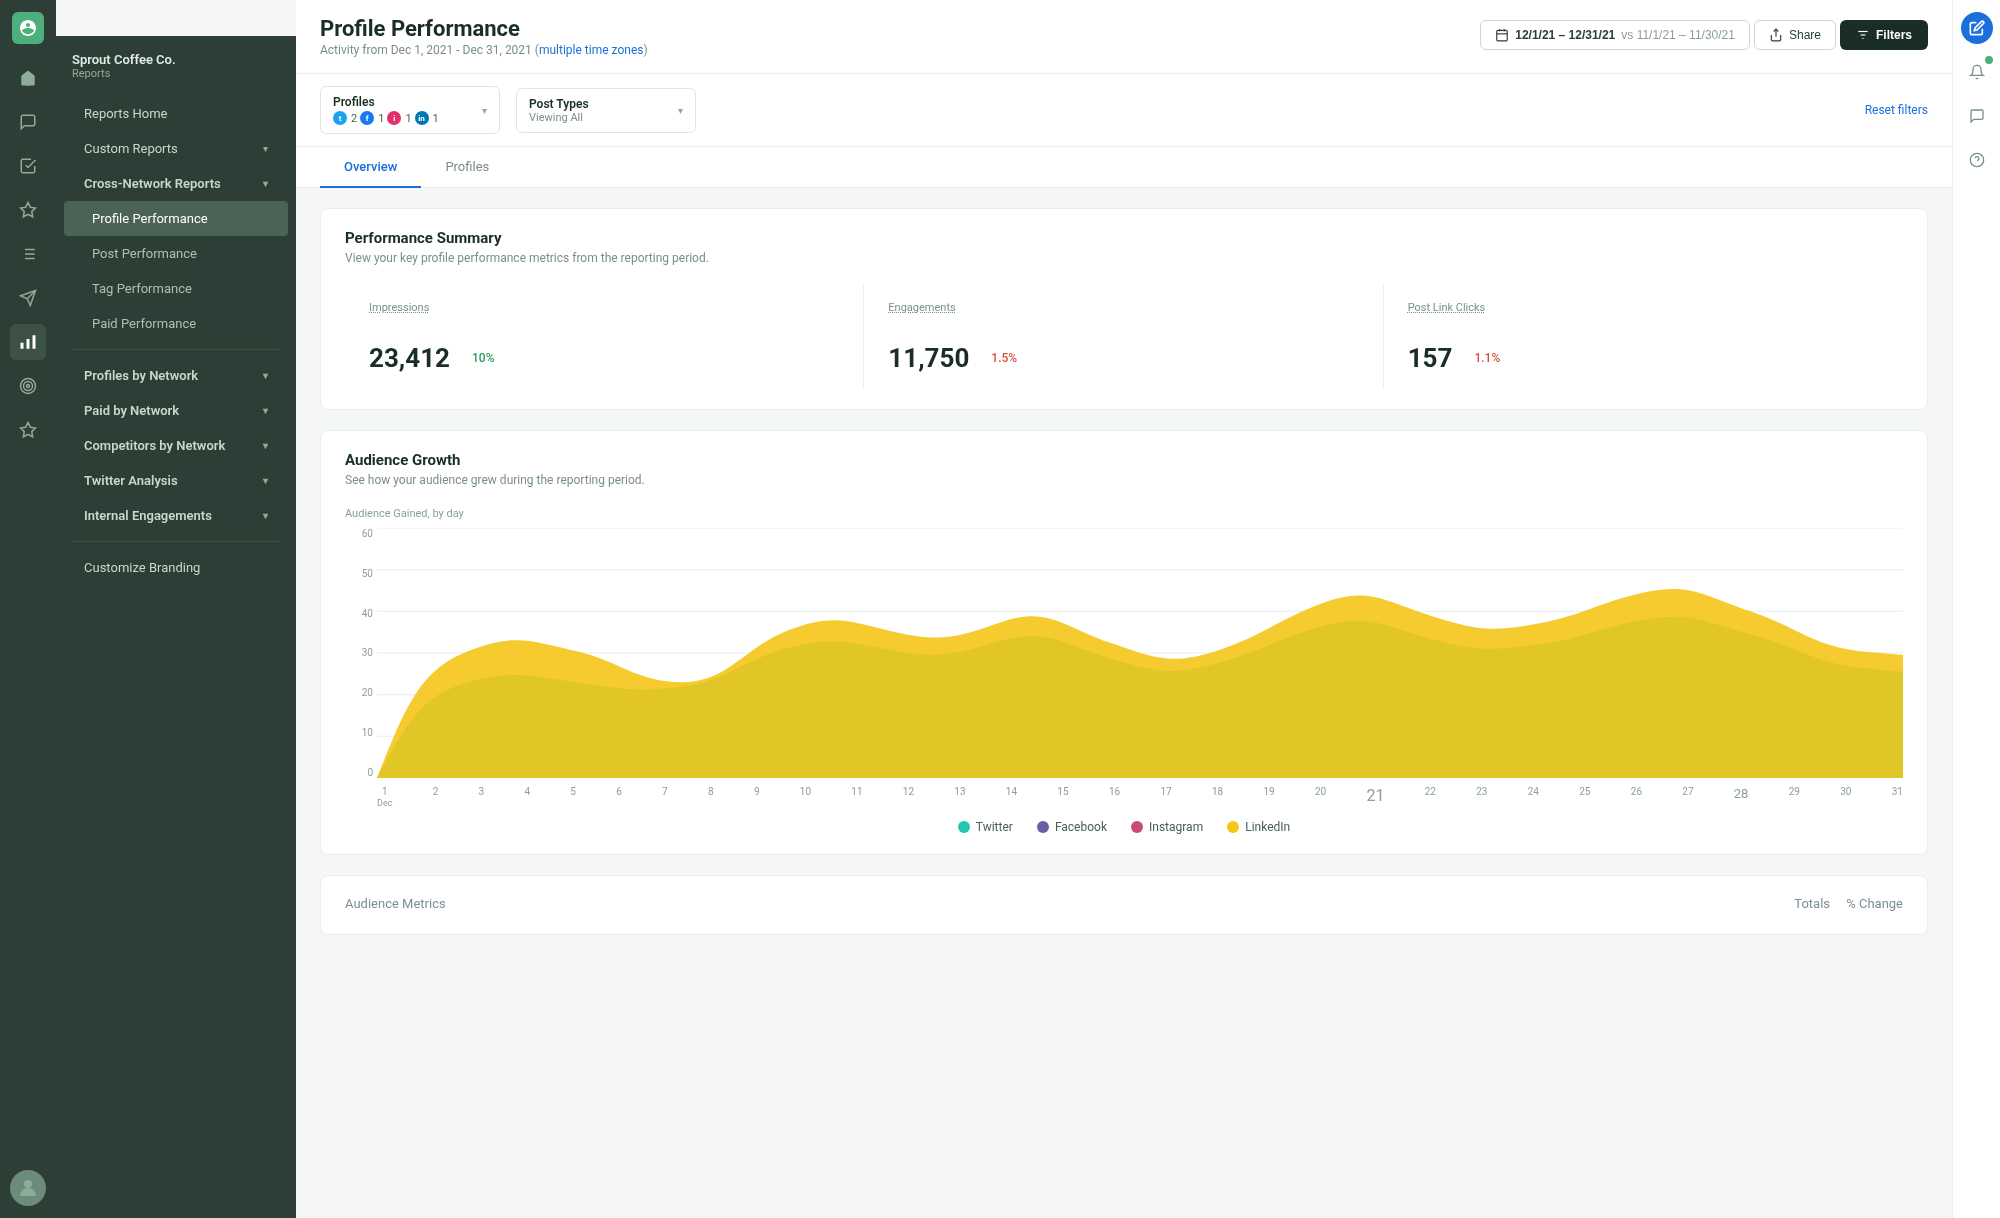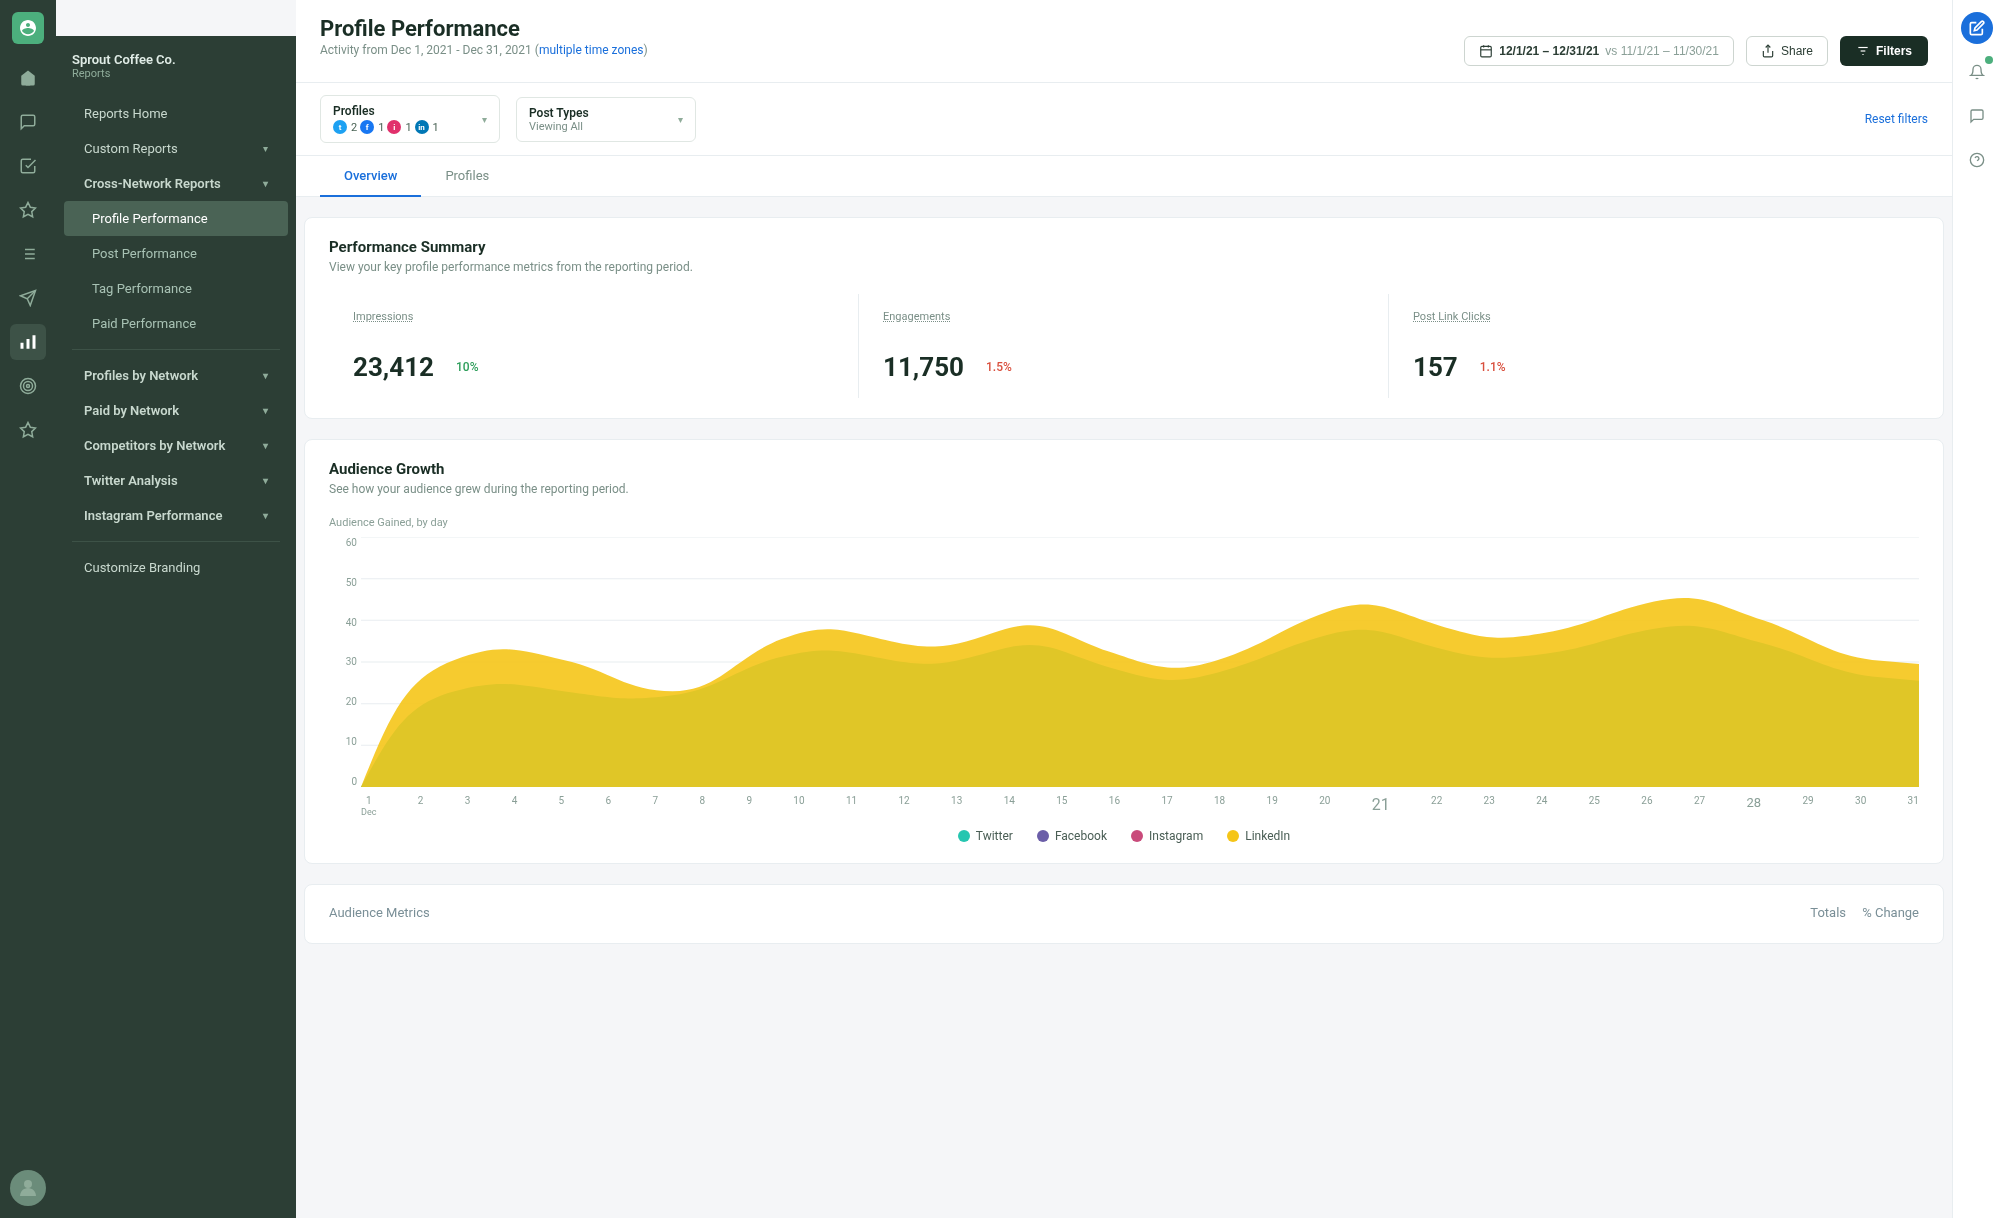--- a/index.html
+++ b/index.html
@@ -133,22 +133,22 @@
       font-size: 12px;
       color: #7a8f87;
       margin-top: 2px;
     }
     .header-left .page-subtitle .highlight {
       color: #1a6fdb;
     }
     .header-right {
       display: flex;
       align-items: flex-start;
-      gap: 12px;
-      margin-top: 20px;
+      gap: 4px;
+      margin-top: 4px;
     }
     .date-btn {
       border: 1px solid #cdd5d0;
       border-radius: 6px;
       padding: 7px 14px;
       font-size: 12px;
       background: #fff;
       cursor: pointer;
       display: flex; align-items: center; gap: 6px;
       color: #2c3e35;
@@ -227,21 +227,21 @@
     .tab.active {
       color: #1a6fdb;
       border-bottom-color: #1a6fdb;
       font-weight: 500;
     }
 
     
     .content {
       flex: 1;
       overflow-y: auto;
-      padding: 20px 8px;
+      padding: 20px 24px;
     }
 
     
     .card {
       background: #fff;
       border-radius: 8px;
       border: 1px solid #e8edf0;
       margin-bottom: 20px;
       padding: 20px 24px;
     }
@@ -493,21 +493,21 @@
   </div>
   <div class="sidebar-section-header">
     <span>Competitors by Network</span>
     <span class="chevron">▾</span>
   </div>
   <div class="sidebar-section-header">
     <span>Twitter Analysis</span>
     <span class="chevron">▾</span>
   </div>
   <div class="sidebar-section-header">
-    <span>Instagram Performance</span>
+    <span>Internal Engagements</span>
     <span class="chevron">▾</span>
   </div>
 
   <div class="divider"></div>
 
   <div class="sidebar-nav-item">
     <span>Customize Branding</span>
   </div>
 </div>
 

